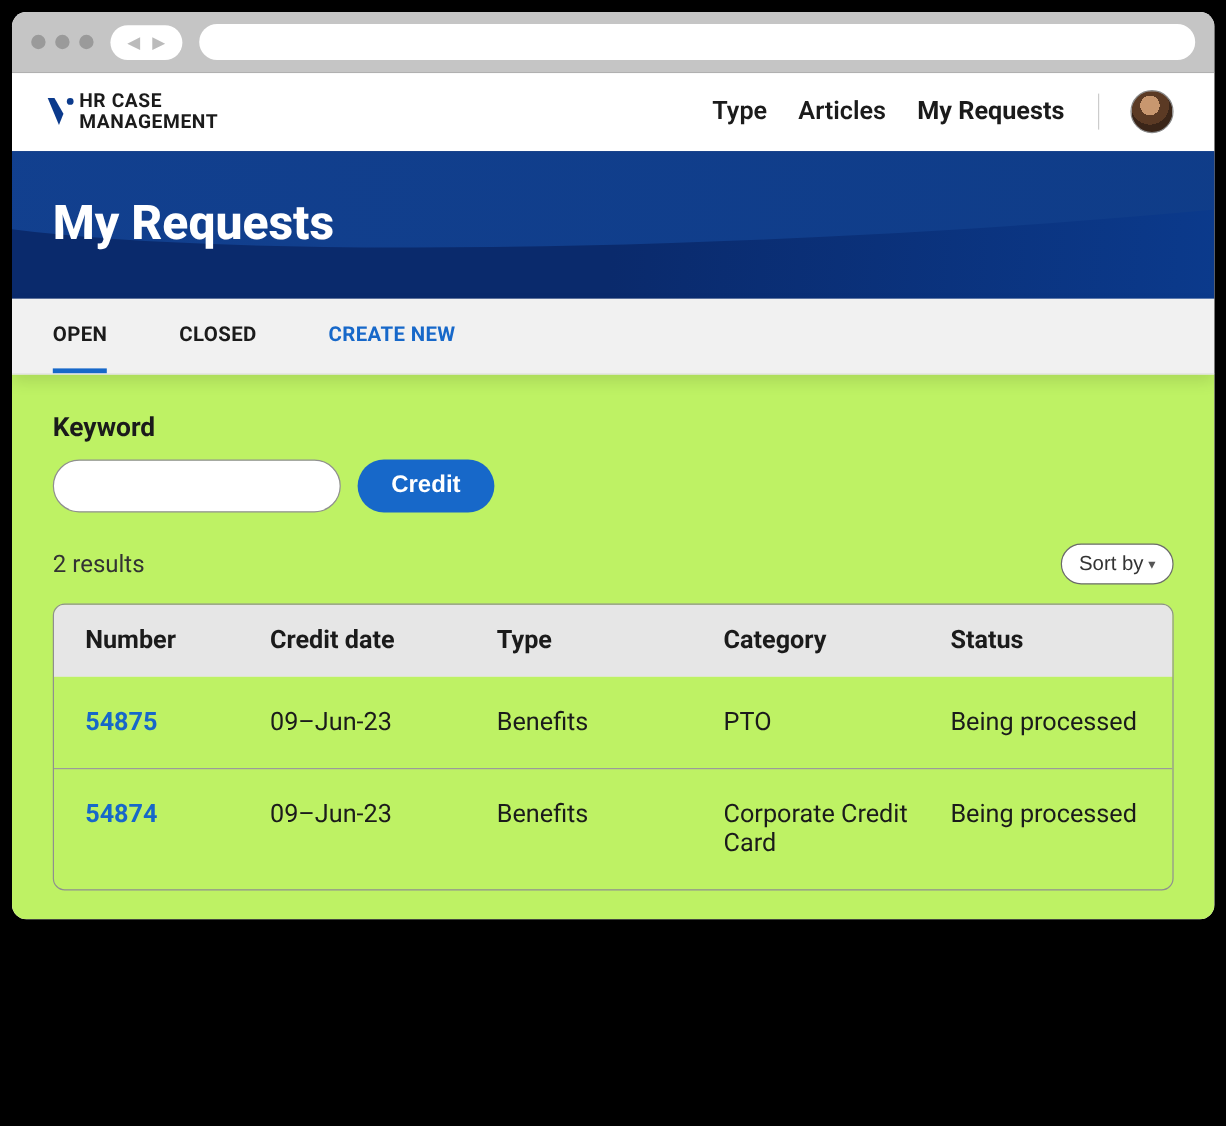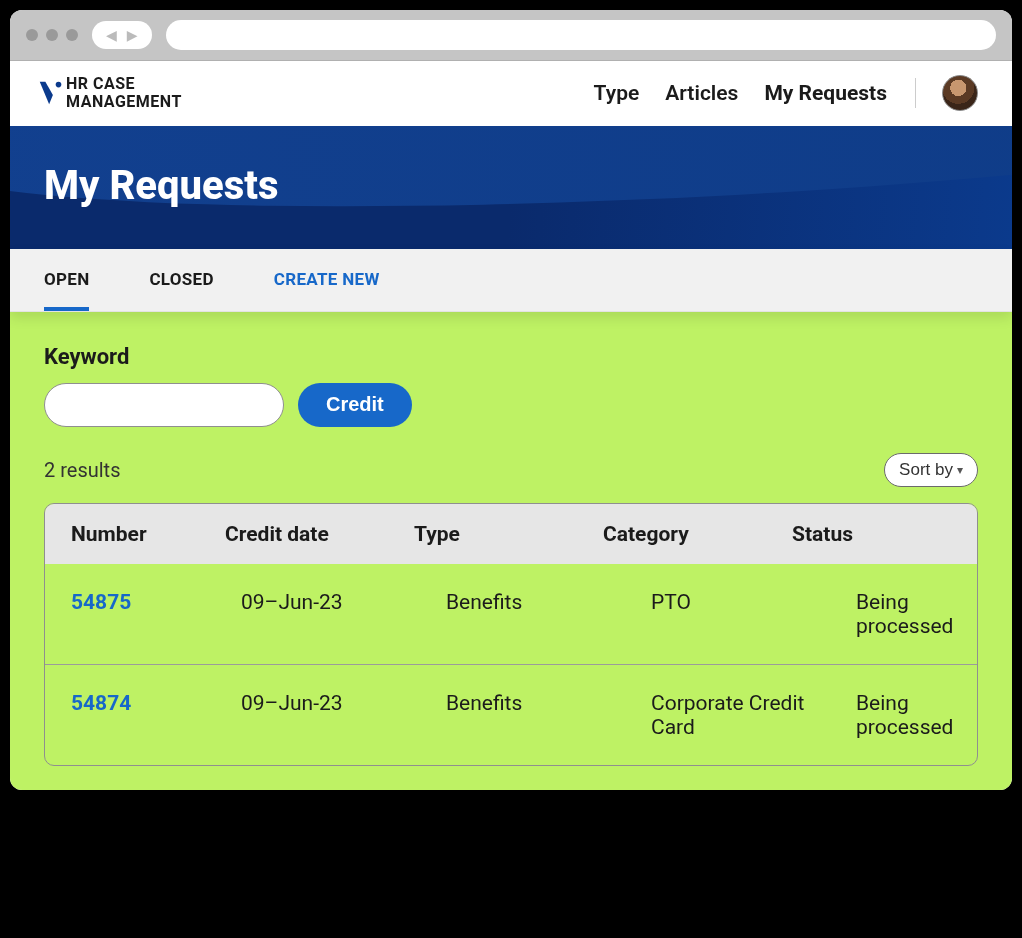--- a/index.html
+++ b/index.html
@@ -173,21 +173,21 @@
       background: #e6e6e6;
       display: grid;
       grid-template-columns: 150px 185px 185px 185px 1fr;
       column-gap: 4px;
       padding: 18px 26px;
     }
     .th { font-size: 21px; font-weight: 700; color: #1b1b1b; }
     .trow {
       display: grid;
       grid-template-columns: 150px 185px 185px 185px 1fr;
-      column-gap: 20px;
+      column-gap: 4px;
       padding: 26px;
       border-top: 1px solid #9b9b9b;
       font-size: 21px;
       color: #1b1b1b;
     }
     .trow:first-of-type{ border-top: none; }
     .tbody .trow + .trow { border-top: 1px solid #9b9b9b; }
     .num-link { color: #1768c9; font-weight: 700; cursor: pointer; }
     .chevron { font-size: 12px; color:#555;}
     .arrow-ico { font-size: 14px; }

